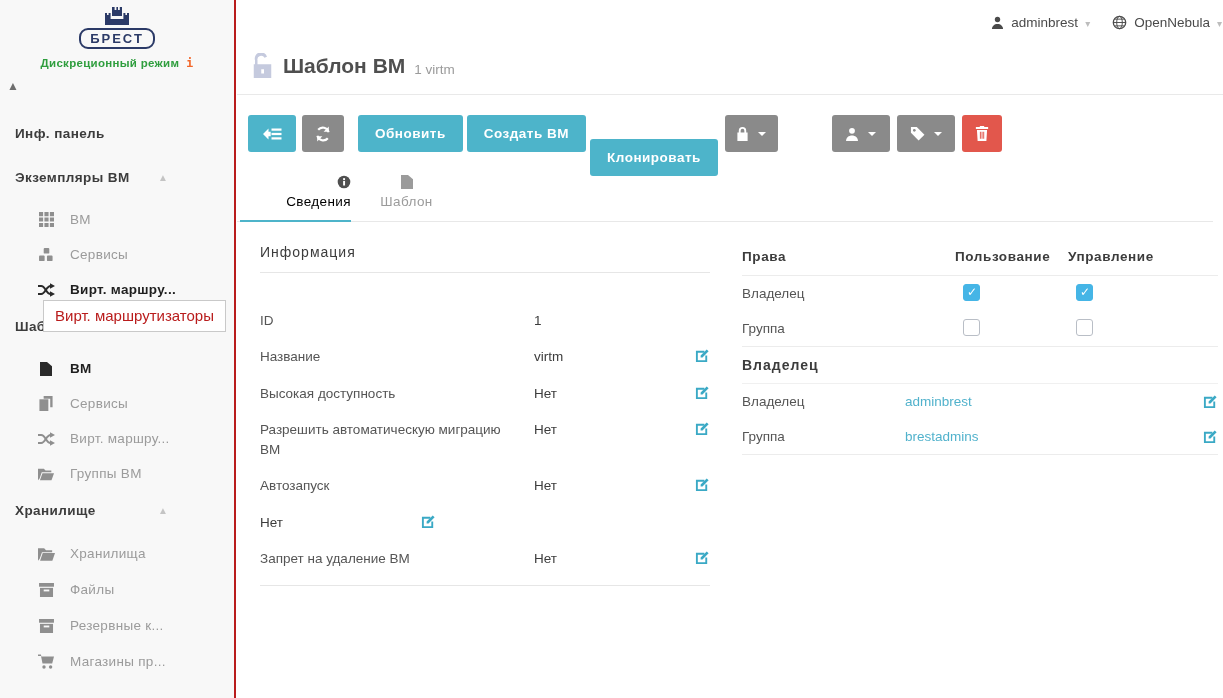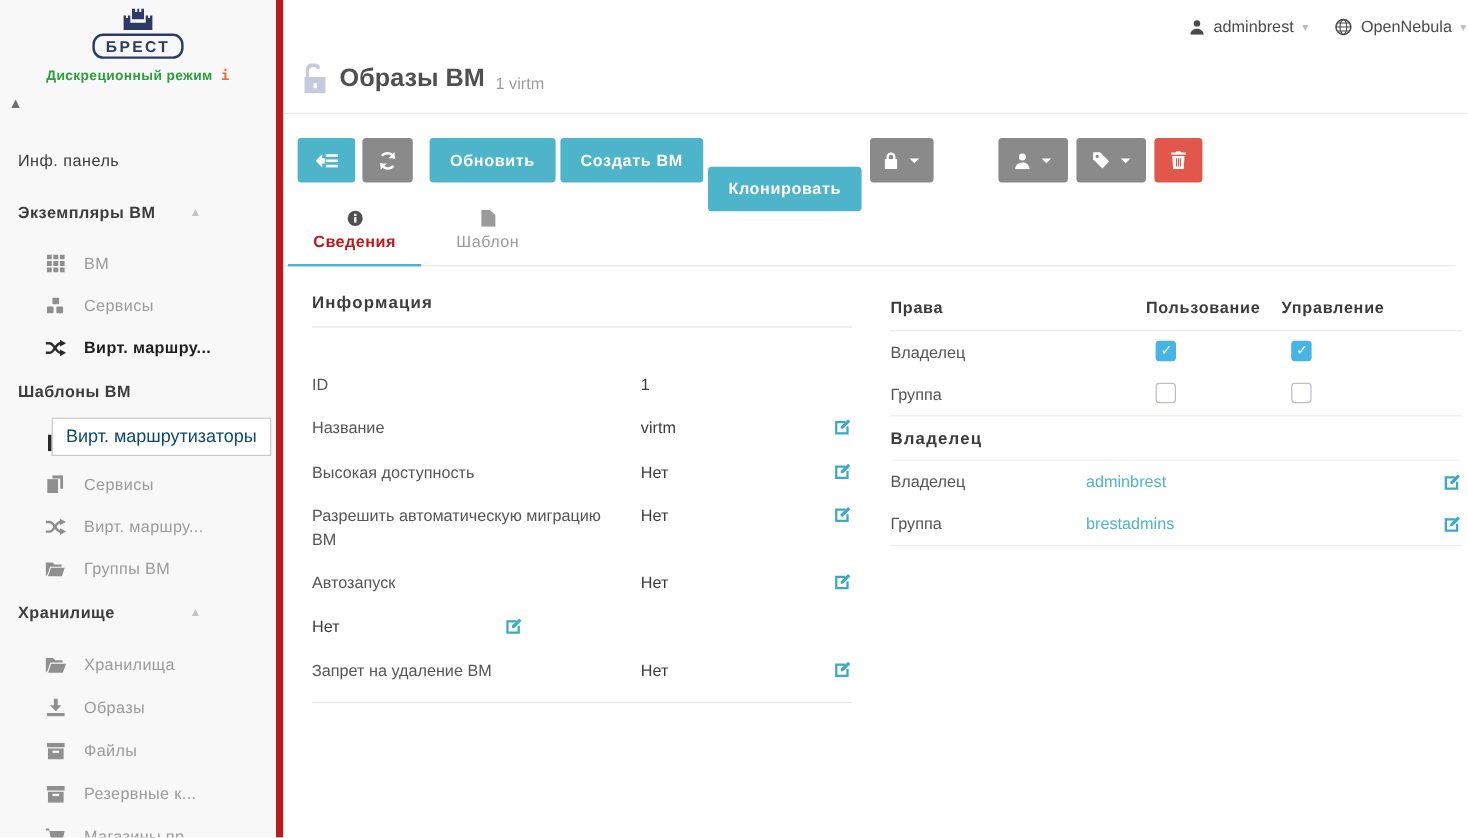--- a/index.html
+++ b/index.html
@@ -3,45 +3,45 @@
 <meta charset="utf-8">
 <style>
   * { margin:0; padding:0; box-sizing:border-box; }
   html,body { background:#fff; }
   body {
     width:1223px; height:698px; position:relative; overflow:hidden;
     font-family:"Liberation Sans","DejaVu Sans",sans-serif; color:#4a4a4a;
   }
   
   .sidebar { position:absolute; left:0; top:0; width:236px; height:698px;
-    background:#f8f8f8; border-right:6px solid #b91c1c; }
+    background:#f8f8f8; border-right:2px solid #b91c1c; }
   .logo-block { text-align:center; padding-top:7px; }
   .castle-svg { display:block; margin:0 auto -3px; }
   .logo-box { display:inline-block; border:2px solid var(--brand-navy,#2B3A67); border-radius:9px;
     padding:0 9px; font-weight:bold; font-size:13px; letter-spacing:2px;
     color:var(--brand-navy,#2B3A67); line-height:17px; background:#f8f8f8; }
   .mode-line { margin-top:7px; font-size:11.5px; font-weight:bold;
     color:var(--mode-green,#2F9E3E); letter-spacing:0.3px; }
   .info-mark { color:var(--info-orange,#F2672A); margin-left:7px; font-weight:bold; font-family:"DejaVu Sans Mono",monospace; }
   .collapse-arrow { position:absolute; left:7px; top:79px; font-size:12px; color:#6e6e6e; cursor:pointer; }
   .side-nav { position:absolute; top:118px; left:0; right:0; }
-  .side-dash { height:30px; display:flex; align-items:center; padding-left:15px; font-weight:normal;
+  .side-dash { height:30px; display:flex; align-items:center; padding-left:15px; font-weight:bold;
     font-size:13.5px; color:#3c3c3c; letter-spacing:0.4px; cursor:pointer; }
   .side-head { height:30px; margin-top:14px; padding:0 0 0 15px; font-weight:bold; font-size:13.5px;
     color:#3c3c3c; letter-spacing:0.4px; display:flex; align-items:center; cursor:pointer; }
   .side-caret { color:#c4c4c4; font-size:10px; position:absolute; left:158px; }
   .side-head { position:relative; }
   .side-item { height:35px; padding-left:37px; display:flex; align-items:flex-end; gap:15px;
     font-size:13.5px; color:#9b9b9b; letter-spacing:0.3px; cursor:pointer; }
   .sec-storage .side-item { height:36px; }
   .side-item .icn { width:18px; display:flex; justify-content:center; align-items:center; color:#8f8f8f; }
   .side-item.hover, .side-item.active { color:#1f1f1f; font-weight:bold; }
   .side-item.hover .icn, .side-item.active .icn { color:#2a2a2a; }
   .tooltip { position:absolute; left:43px; top:300px; z-index:30; background:#fff;
-    border:1px solid #c9c9c9; padding:6px 11px 7px; font-size:15px; color:#0c4a6e; white-space:nowrap;margin-top:48px; }
+    border:1px solid #c9c9c9; padding:6px 11px 7px; font-size:15px; color:#b91c1c; white-space:nowrap; }
   
   .topbar { position:absolute; top:15px; right:1px; display:flex; align-items:center;
     font-size:13.5px; color:#4a4a4a; }
   .tb-group { display:flex; align-items:center; gap:7px; cursor:pointer; }
   .tb-sep { width:22px; }
   .tb-caret { color:#bdbdbd; font-size:10px; padding-top:2px; }
   
   .page-header { position:absolute; left:251px; top:53px; display:flex; align-items:center; }
   .h-title { font-size:21px; font-weight:bold; color:#4f4f4f; margin-left:9px; }
   .h-sub { font-size:13.5px; color:#9b9b9b; margin-left:9px; padding-top:7px; }
@@ -54,26 +54,26 @@
     letter-spacing:0.5px; padding:0 17px; }
   .btn-gray { background:var(--button-gray,#8A8A8A); color:#fff; }
   .btn-red  { background:var(--danger-red,#E2574C); width:40px; }
   .dd-caret { width:0; height:0; border:4px solid transparent; border-top-color:#fff; margin-left:9px; margin-top:5px; }
   
   .tabs { position:absolute; left:237px; right:10px; top:171px; border-bottom:1px solid #e8e8e8;
     display:flex; padding-left:3px; }
   .tab { width:111px; display:flex; flex-direction:column; align-items:center; gap:5px;
     padding:4px 0 11px; font-size:13.5px; color:#9b9b9b; letter-spacing:0.4px;
     margin-bottom:-1px; cursor:pointer; }
-  .tab.active { color:#b91c1c; font-weight:bold; border-bottom:2px solid var(--teal,#4DB4CA); }
+  .tab.active { color:#000000; font-weight:normal; border-bottom:2px solid var(--teal,#4DB4CA);align-items:flex-end; }
   
   .content { position:absolute; left:260px; top:244px; right:5px; display:flex; }
   .left-panel { width:450px; }
   .right-panel { width:476px; margin-left:32px; }
-  .panel-title { font-size:14px; font-weight:bold; color:#3c3c3c; letter-spacing:1px;
+  .panel-title { font-size:14px; font-weight:normal; color:#3c3c3c; letter-spacing:1px;
     padding-bottom:12px; border-bottom:1px solid #e6e6e6; }
   .info-table { margin-top:30px; }
   .info-row { display:flex; padding:8px 0; font-size:13.5px; }
   .info-label { flex:1; color:#555; padding-right:22px; line-height:1.5; }
   .info-value { width:150px; color:#3c3c3c; line-height:1.5; word-break:break-all; }
   .info-edit { width:26px; display:flex; justify-content:flex-end; align-items:flex-start; padding-top:1px; }
   .edit-btn { color:var(--edit-teal,#3AA9C5); cursor:pointer; background:none; border:none; padding:0; }
   .bottom-line { border-top:1px solid #e6e6e6; margin-top:8px; }
   .perm-head { display:flex; padding:5px 0 11px; font-size:13.5px; font-weight:bold;
     color:#3c3c3c; letter-spacing:0.6px; border-bottom:1px solid #ececec;justify-content:flex-end; }
@@ -203,29 +203,20 @@
         <span class="icn">
           <svg width="17" height="13" viewBox="0 0 18 13" fill="currentColor">
               <path d="M0 0h6.5l2 2H15v2H4.2L1.8 11 0 13z"></path>
               <path d="M5 5h13l-2.8 8H2.2z"></path>
             </svg>
         </span>
         <span>Хранилища</span>
       </div>
       <div class="side-item">
         <span class="icn">
-          <svg width="15" height="15" viewBox="0 0 16 16" fill="currentColor">
-              <path d="M6.3 0h3.4v6H13l-5 5.4L3 6h3.3z"></path>
-              <path d="M0 13h16v3H0z"></path>
-            </svg>
-        </span>
-        <span>Образы</span>
-      </div>
-      <div class="side-item">
-        <span class="icn">
           <svg width="15" height="14" viewBox="0 0 16 15" fill="currentColor">
               <path d="M0 0h16v4H0z"></path>
               <path d="M1 5.2h14V15H1z"></path>
               <rect x="5" y="7" width="6" height="2" fill="#f8f8f8"></rect>
             </svg>
         </span>
         <span>Файлы</span>
       </div>
       <div class="side-item">
         <span class="icn">
@@ -278,21 +269,21 @@
   </div>
 </div>
 
 <div class="page-header">
   <span>
     <svg width="23" height="25" viewBox="0 0 18 20" fill="#c5cade">
         <path d="M3 9V5.8A5 5 0 0 1 12.6 3l-2 .8A3 3 0 0 0 5 5.8V9h11v11H2V9z"></path>
         <rect x="8" y="13" width="2.2" height="3.4" fill="#fff"></rect>
       </svg>
   </span>
-  <span class="h-title">Образы ВМ</span>
+  <span class="h-title">Шаблон ВМ</span>
   <span class="h-sub">1 virtm</span>
 </div>
 <div class="header-divider"></div>
 
 <div class="toolbar">
   <button class="btn btn-teal" style="width:48px;padding:0;margin-right:6px;">
     <span>
       <svg width="19" height="14" viewBox="0 0 19 14" fill="#fff">
           <path d="M5.5 1.5 0 7l5.5 5.5v-3.3h2.2V4.8H5.5z"></path>
           <rect x="8.5" y="1.5" width="10" height="2.2"></rect>

